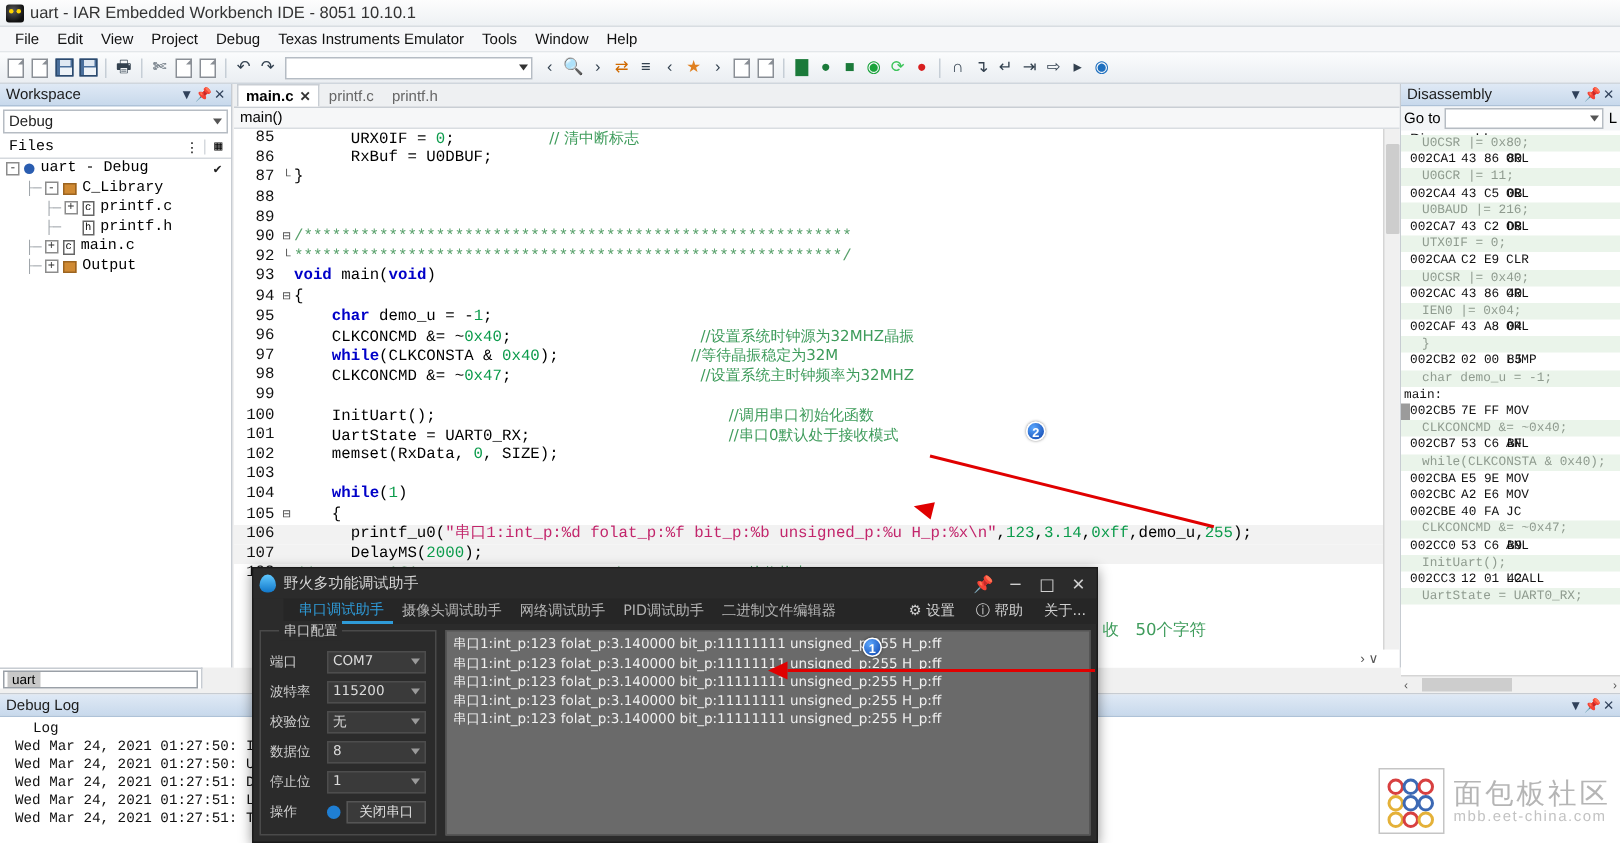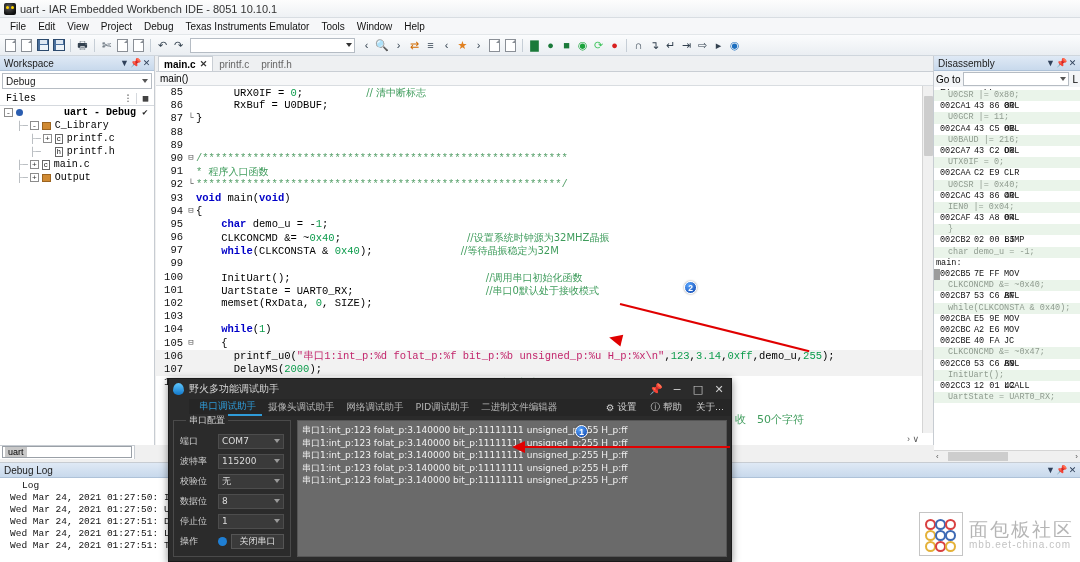--- a/index.html
+++ b/index.html
@@ -109,21 +109,21 @@
   .drow.src{ background:#eaf4ea;color:#8f9b8f; }
   .drow.asm{ color:#111; }
   .drow .addr{width:34px;flex:none;}
   .drow .byt{width:30px;flex:none;}
   .drow .mn{flex:1;}
   .dmark{position:absolute;left:0;width:6px;height:11px;background:#9b9b9b;}
   .hsb{position:absolute;left:0;right:0;bottom:0;height:12px;background:#f0f0f0;border-top:1px solid #d5d5d5;display:flex;align-items:center;justify-content:space-between;padding:0 2px;font-size:8px;color:#555;}
   .hsb .th{position:absolute;left:14px;width:60px;height:9px;background:#cdcdcd;}
   
   #findbar{ position:absolute;left:0;top:auto;bottom:103px;width:135px;height:14px;
-    background:#fff;border-top:1px solid #c7ccd2;border-right:1px solid #c7ccd2;display:flex;align-items:flex-start;padding:0 2px;}
+    background:#fff;border-top:1px solid #c7ccd2;border-right:1px solid #c7ccd2;display:flex;align-items:center;padding:0 2px;}
   #findbar .fi{ flex:1;height:12px;border:1px solid #9aa0a7;background:#fff;font-size:9px;padding-left:2px;display:flex;align-items:center;}
   #findbar .sel{background:#c8c8c8;padding:0 3px;}
   #dlog{ position:absolute;left:0;bottom:0;width:1080px;height:100px;background:#fff;border-top:1px solid #c7ccd2;}
   #dlog .lg{ font-family:"Liberation Mono",monospace;font-size:9.5px;line-height:12px;padding-left:10px;padding-top:2px;color:#111;white-space:pre;}
   
   .navarrows{position:absolute;right:14px;bottom:1px;font-size:9px;color:#555;}
   
   #serial{ position:absolute;left:168px;top:378px;width:564px;height:184px;
     background:#2b2b2b;border:1px solid #1a1a1a;box-shadow:0 2px 8px rgba(0,0,0,.45);
     font-family:"DejaVu Sans",sans-serif;color:#cfcfcf;}
@@ -312,21 +312,21 @@
     <div class="files-hdr">
       <span class="fh1">Files</span>
       <span class="fh2">⋮</span>
       <span class="fh3">▦</span>
     </div>
     <div class="tree" id="tree-host">
         <div class="trow">
           <span style="display:inline-block;width:4px;flex:none;"></span>
           <span class="pm">-</span>
           <span class="dot"></span>
-          <span style="flex:1;font-weight:bold;text-align:right;">uart - Debug</span>
+          <span style="flex:1;font-weight:normal;">uart - Debug</span>
           <span class="check" style="width:18px;text-align:center;flex:none;">✔</span>
         </div>
         <div class="trow">
           <span style="display:inline-block;width:17px;flex:none;"></span>
           <span style="color:#9aa0a6;font-size:9px;margin-right:2px;">├─</span>
           <span class="pm">-</span>
           <span class="folder"></span>
           <span style="flex:1;">C_Library</span>
           <span class="check" style="width:18px;text-align:center;flex:none;"></span>
         </div>
@@ -381,27 +381,27 @@
     <div id="funcbar">
       <span>main()</span>
     </div>
     <div id="codearea">
         <div class="cl"><span class="ln">85</span><span class="fold"></span><span class="code"><span class="code-ind">      </span>URX0IF = <span class="num">0</span>;          <span class="cmz">// 清中断标志</span></span></div>
         <div class="cl"><span class="ln">86</span><span class="fold"></span><span class="code">      RxBuf = U0DBUF;</span></div>
         <div class="cl"><span class="ln">87</span><span class="fold">└</span><span class="code">}</span></div>
         <div class="cl"><span class="ln">88</span><span class="fold"></span><span class="code"></span></div>
         <div class="cl"><span class="ln">89</span><span class="fold"></span><span class="code"></span></div>
         <div class="cl"><span class="ln">90</span><span class="fold">⊟</span><span class="code"><span class="cm">/**********************************************************</span></span></div>
-        <div class="cl"><span class="ln">91</span><span class="fold"></span><span class="code"><span class="cm">* </span><span class="cmz">程序入口函数</span></span></div>
         <div class="cl"><span class="ln">92</span><span class="fold">└</span><span class="code"><span class="cm">**********************************************************/</span></span></div>
         <div class="cl"><span class="ln">93</span><span class="fold"></span><span class="code"><span class="kw">void</span> main(<span class="kw">void</span>)</span></div>
         <div class="cl"><span class="ln">94</span><span class="fold">⊟</span><span class="code">{</span></div>
         <div class="cl"><span class="ln">95</span><span class="fold"></span><span class="code">    <span class="kw">char</span> demo_u = -<span class="num">1</span>;</span></div>
         <div class="cl"><span class="ln">96</span><span class="fold"></span><span class="code">    CLKCONCMD &amp;= ~<span class="num">0x40</span>;                    <span class="cmz">//设置系统时钟源为32MHZ晶振</span></span></div>
         <div class="cl"><span class="ln">97</span><span class="fold"></span><span class="code">    <span class="kw">while</span>(CLKCONSTA &amp; <span class="num">0x40</span>);              <span class="cmz">//等待晶振稳定为32M</span></span></div>
+        <div class="cl"><span class="ln">98</span><span class="fold"></span><span class="code">    CLKCONCMD &amp;= ~<span class="num">0x47</span>;                    <span class="cmz">//设置系统主时钟频率为32MHZ</span></span></div>
         <div class="cl"><span class="ln">99</span><span class="fold"></span><span class="code"></span></div>
         <div class="cl"><span class="ln">100</span><span class="fold"></span><span class="code">    InitUart();                               <span class="cmz">//调用串口初始化函数</span></span></div>
         <div class="cl"><span class="ln">101</span><span class="fold"></span><span class="code">    UartState = UART0_RX;                     <span class="cmz">//串口0默认处于接收模式</span></span></div>
         <div class="cl"><span class="ln">102</span><span class="fold"></span><span class="code">    memset(RxData, <span class="num">0</span>, SIZE);</span></div>
         <div class="cl"><span class="ln">103</span><span class="fold"></span><span class="code"></span></div>
         <div class="cl"><span class="ln">104</span><span class="fold"></span><span class="code">    <span class="kw">while</span>(<span class="num">1</span>)</span></div>
         <div class="cl"><span class="ln">105</span><span class="fold">⊟</span><span class="code">    {</span></div>
         <div class="cl hl"><span class="ln">106</span><span class="fold"></span><span class="code">      printf_u0(<span class="str">"串口1:int_p:%d folat_p:%f bit_p:%b unsigned_p:%u H_p:%x\n"</span>,<span class="num">123</span>,<span class="num">3.14</span>,<span class="num">0xff</span>,demo_u,<span class="num">255</span>);</span></div>
         <div class="cl hl"><span class="ln">107</span><span class="fold"></span><span class="code">      DelayMS(<span class="num">2000</span>);</span></div>
         <div class="cl"><span class="ln">108</span><span class="fold"></span><span class="code"><span class="cm">//        if(UartState == UART0_RX)            </span><span class="cmz">//接收状态</span></span></div>

